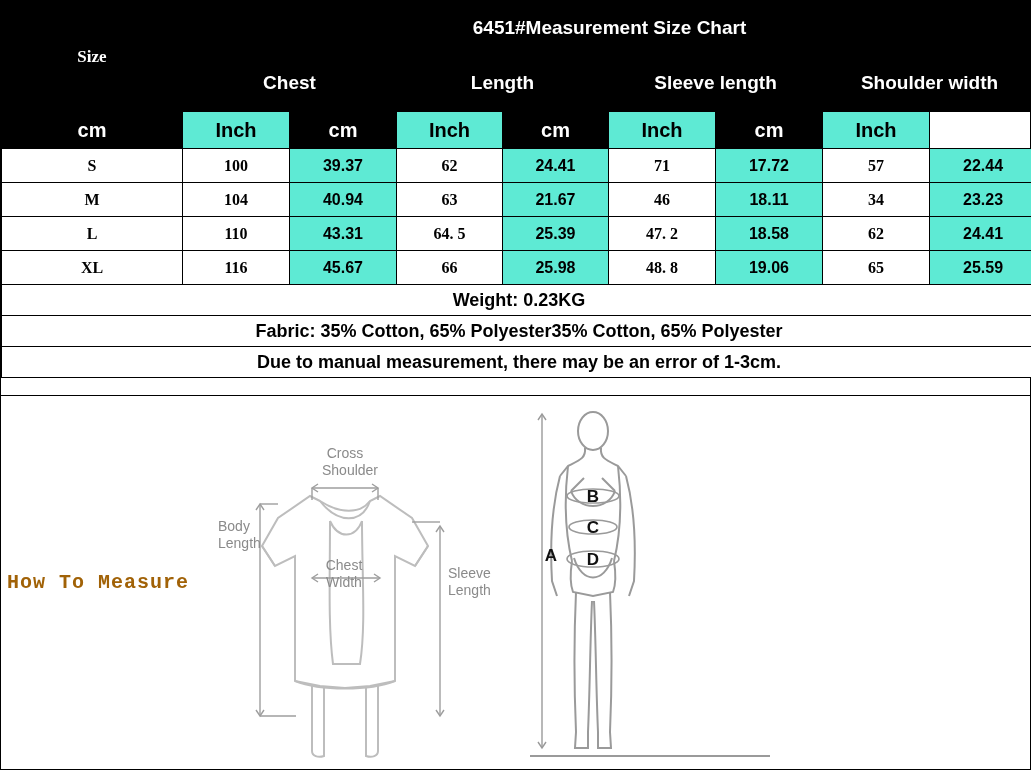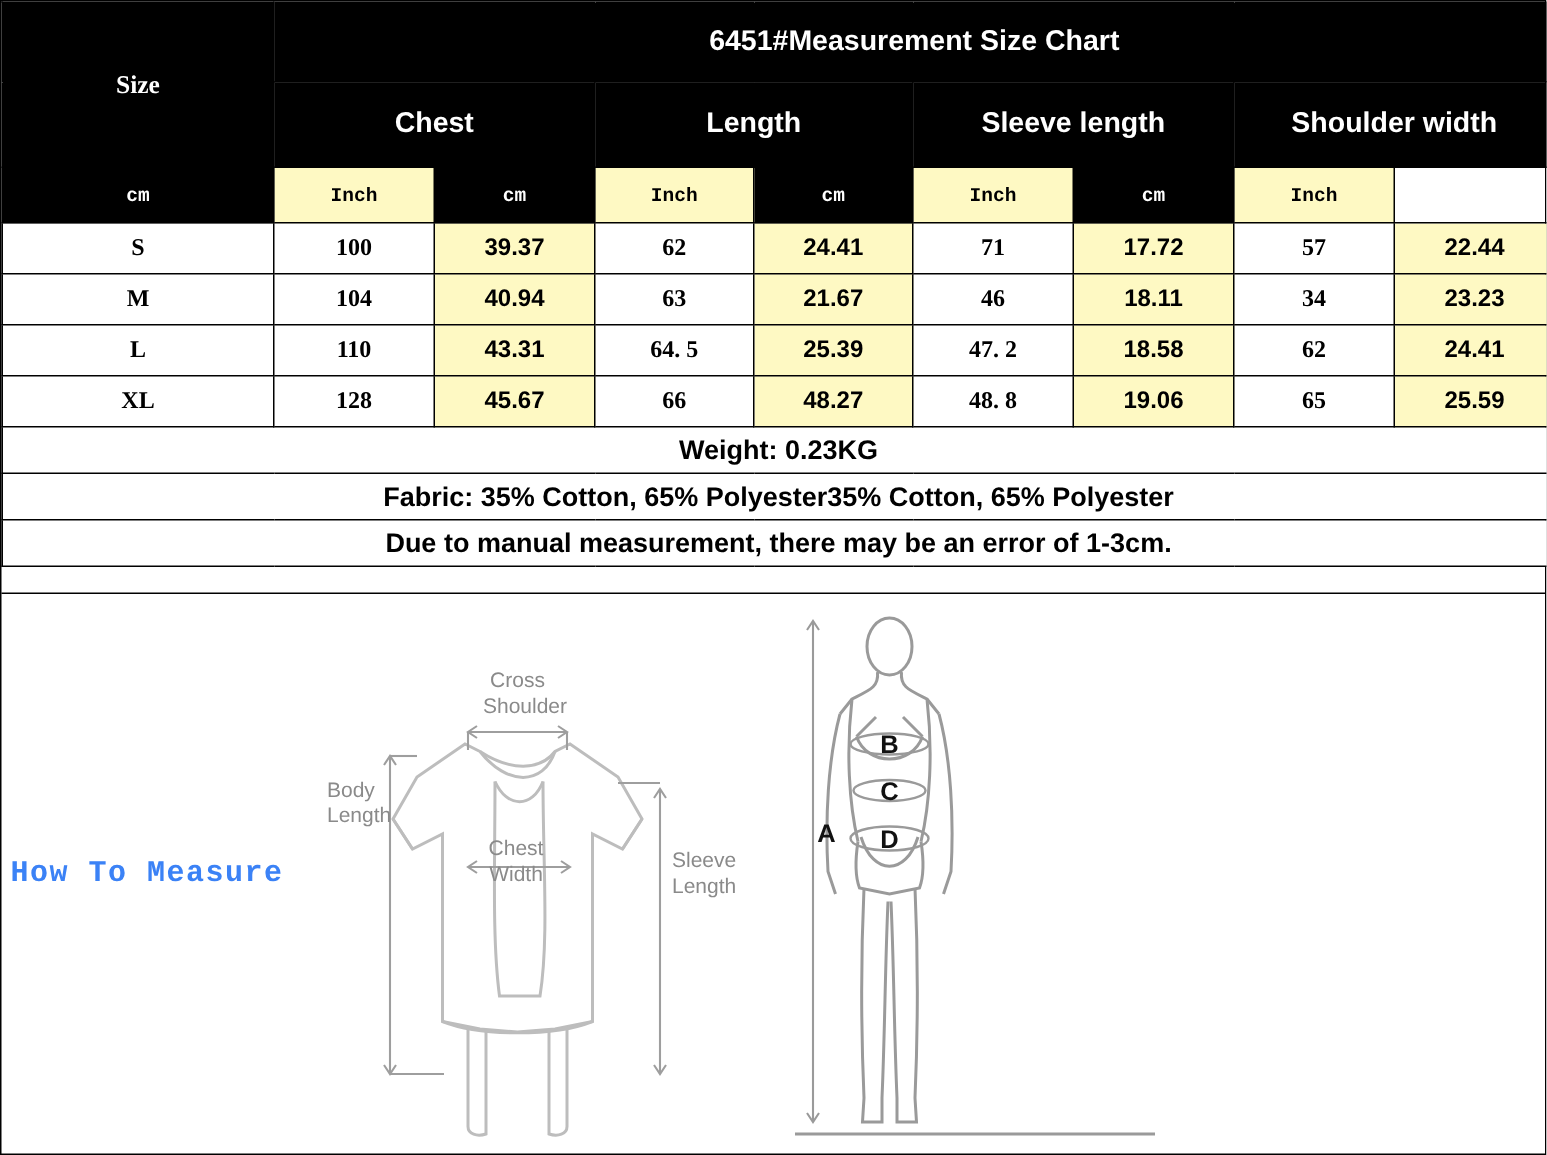--- a/index.html
+++ b/index.html
@@ -32,21 +32,21 @@
     text-align: center;
     vertical-align: middle;
     padding: 0;
     font-weight: bold;
   }
   .blk {
     background: #000;
     color: #fff;
   }
   .yel {
-    background: #fef9c3;
+    background: #5eead4;
     color: #000;
   }
   .wht {
     background: #ffffff;
     color: #000;
   }
   .title-cell {
     height: 52px;
     font-size: 19px;
     font-family: "Liberation Sans", sans-serif;
@@ -55,22 +55,22 @@
     font-size: 17px;
     font-family: Liberation Serif, serif;
   }
   .group-cell {
     height: 56px;
     font-size: 19px;
     font-family: "Liberation Sans", sans-serif;
   }
   .unit-cell {
     height: 36px;
-    font-size: 13px;
-    font-family: Liberation Mono, monospace;
+    font-size: 20px;
+    font-family: Liberation Sans, sans-serif;
   }
   .data-cell {
     height: 33px;
     font-size: 16px;
     font-family: "Liberation Serif", serif;
   }
   .data-cell.yel {
     font-family: Liberation Sans, sans-serif;
   }
   .note-cell {
@@ -100,21 +100,21 @@
     width: 200px;
     display: flex;
     align-items: center;
     justify-content: flex-start;
     padding-left: 6px;
     box-sizing: border-box;
     font-family: "Liberation Mono", monospace;
     font-size: 20px;
     font-weight: bold;
     letter-spacing: 1px;
-    color: #3b82f6;
+    color: #a16207;
   }
   .fig-shirt {
     width: 330px;
     position: relative;
   }
   .fig-body {
     flex: 1;
     position: relative;
   }
   svg { display: block; }
@@ -186,24 +186,24 @@
         <td class="yel data-cell">43.31</td>
         <td class="wht data-cell">64. 5</td>
         <td class="yel data-cell">25.39</td>
         <td class="wht data-cell">47. 2</td>
         <td class="yel data-cell">18.58</td>
         <td class="wht data-cell">62</td>
         <td class="yel data-cell">24.41</td>
       </tr>
       <tr>
         <td class="wht data-cell">XL</td>
-        <td class="wht data-cell">128</td>
+        <td class="wht data-cell">116</td>
         <td class="yel data-cell">45.67</td>
         <td class="wht data-cell">66</td>
-        <td class="yel data-cell">48.27</td>
+        <td class="yel data-cell">25.98</td>
         <td class="wht data-cell">48. 8</td>
         <td class="yel data-cell">19.06</td>
         <td class="wht data-cell">65</td>
         <td class="yel data-cell">25.59</td>
       </tr>
 
       <tr>
         <td class="note-cell big" colspan="9">Weight: 0.23KG</td>
       </tr>
       <tr>

